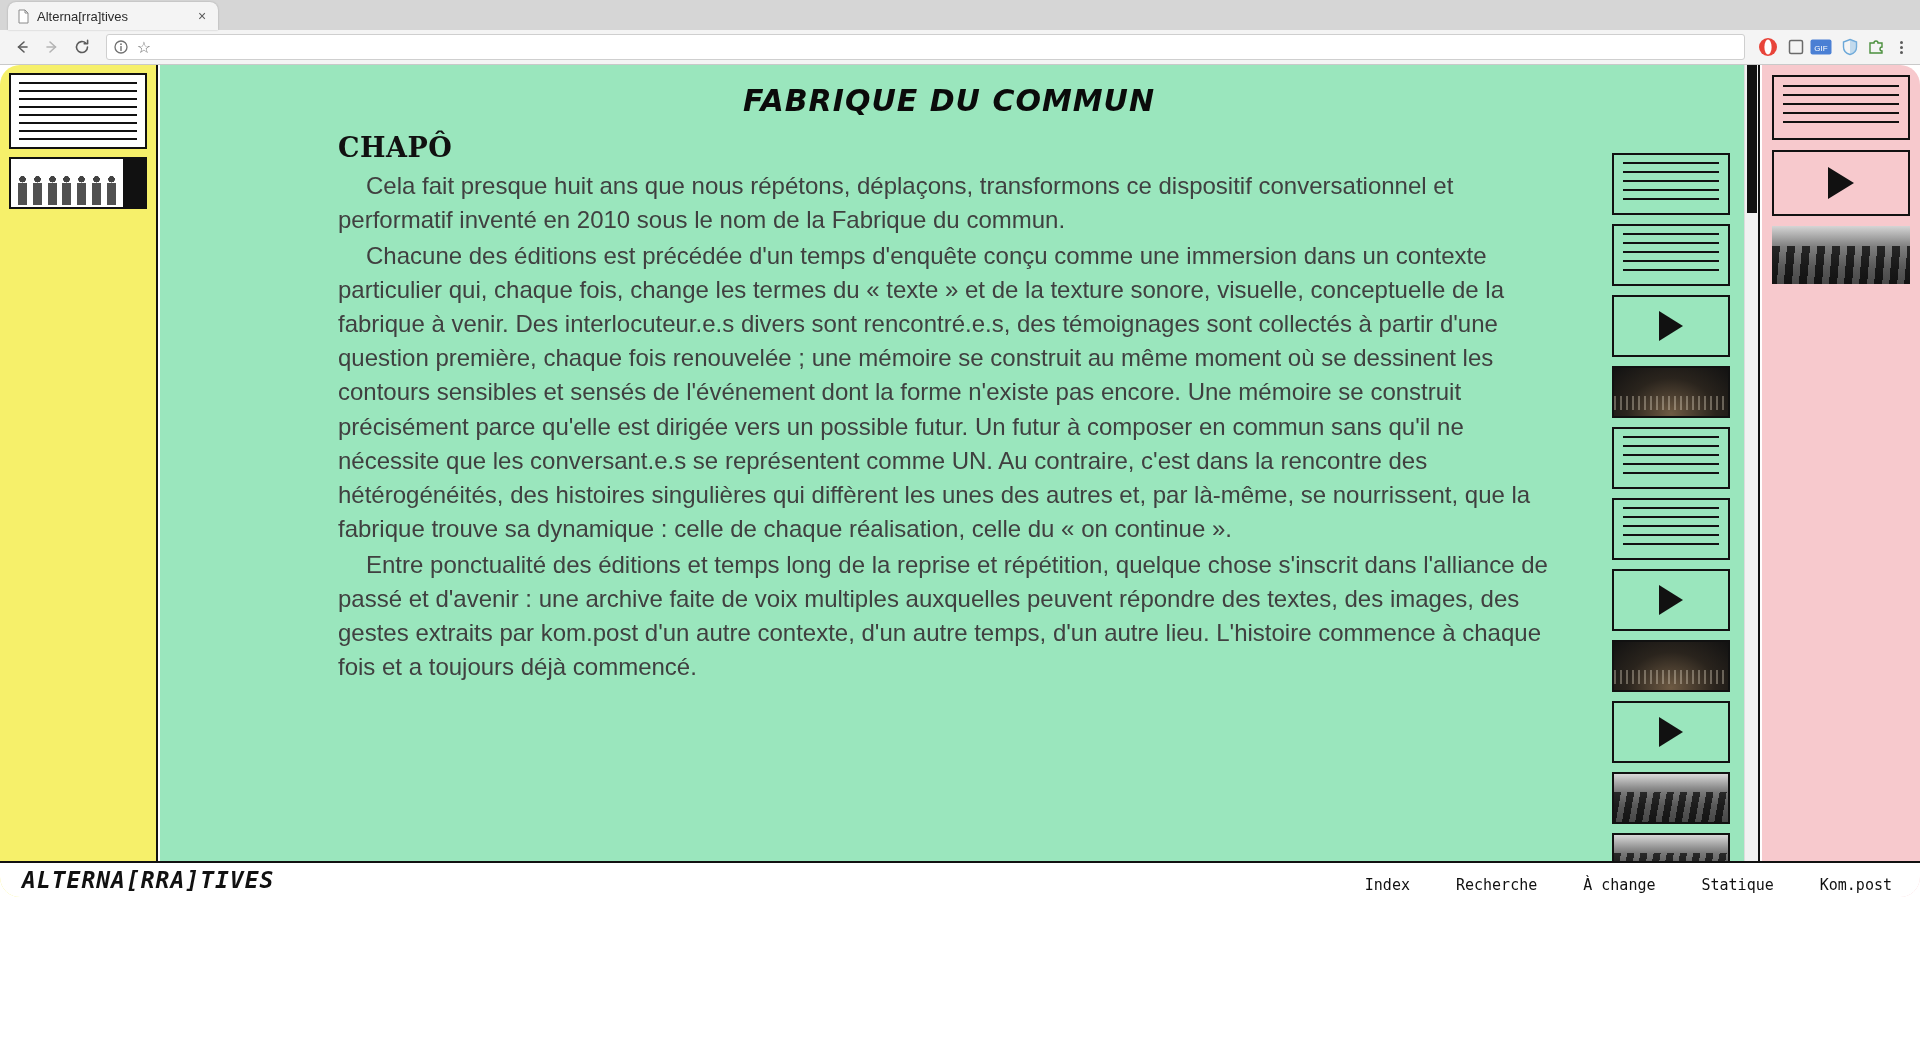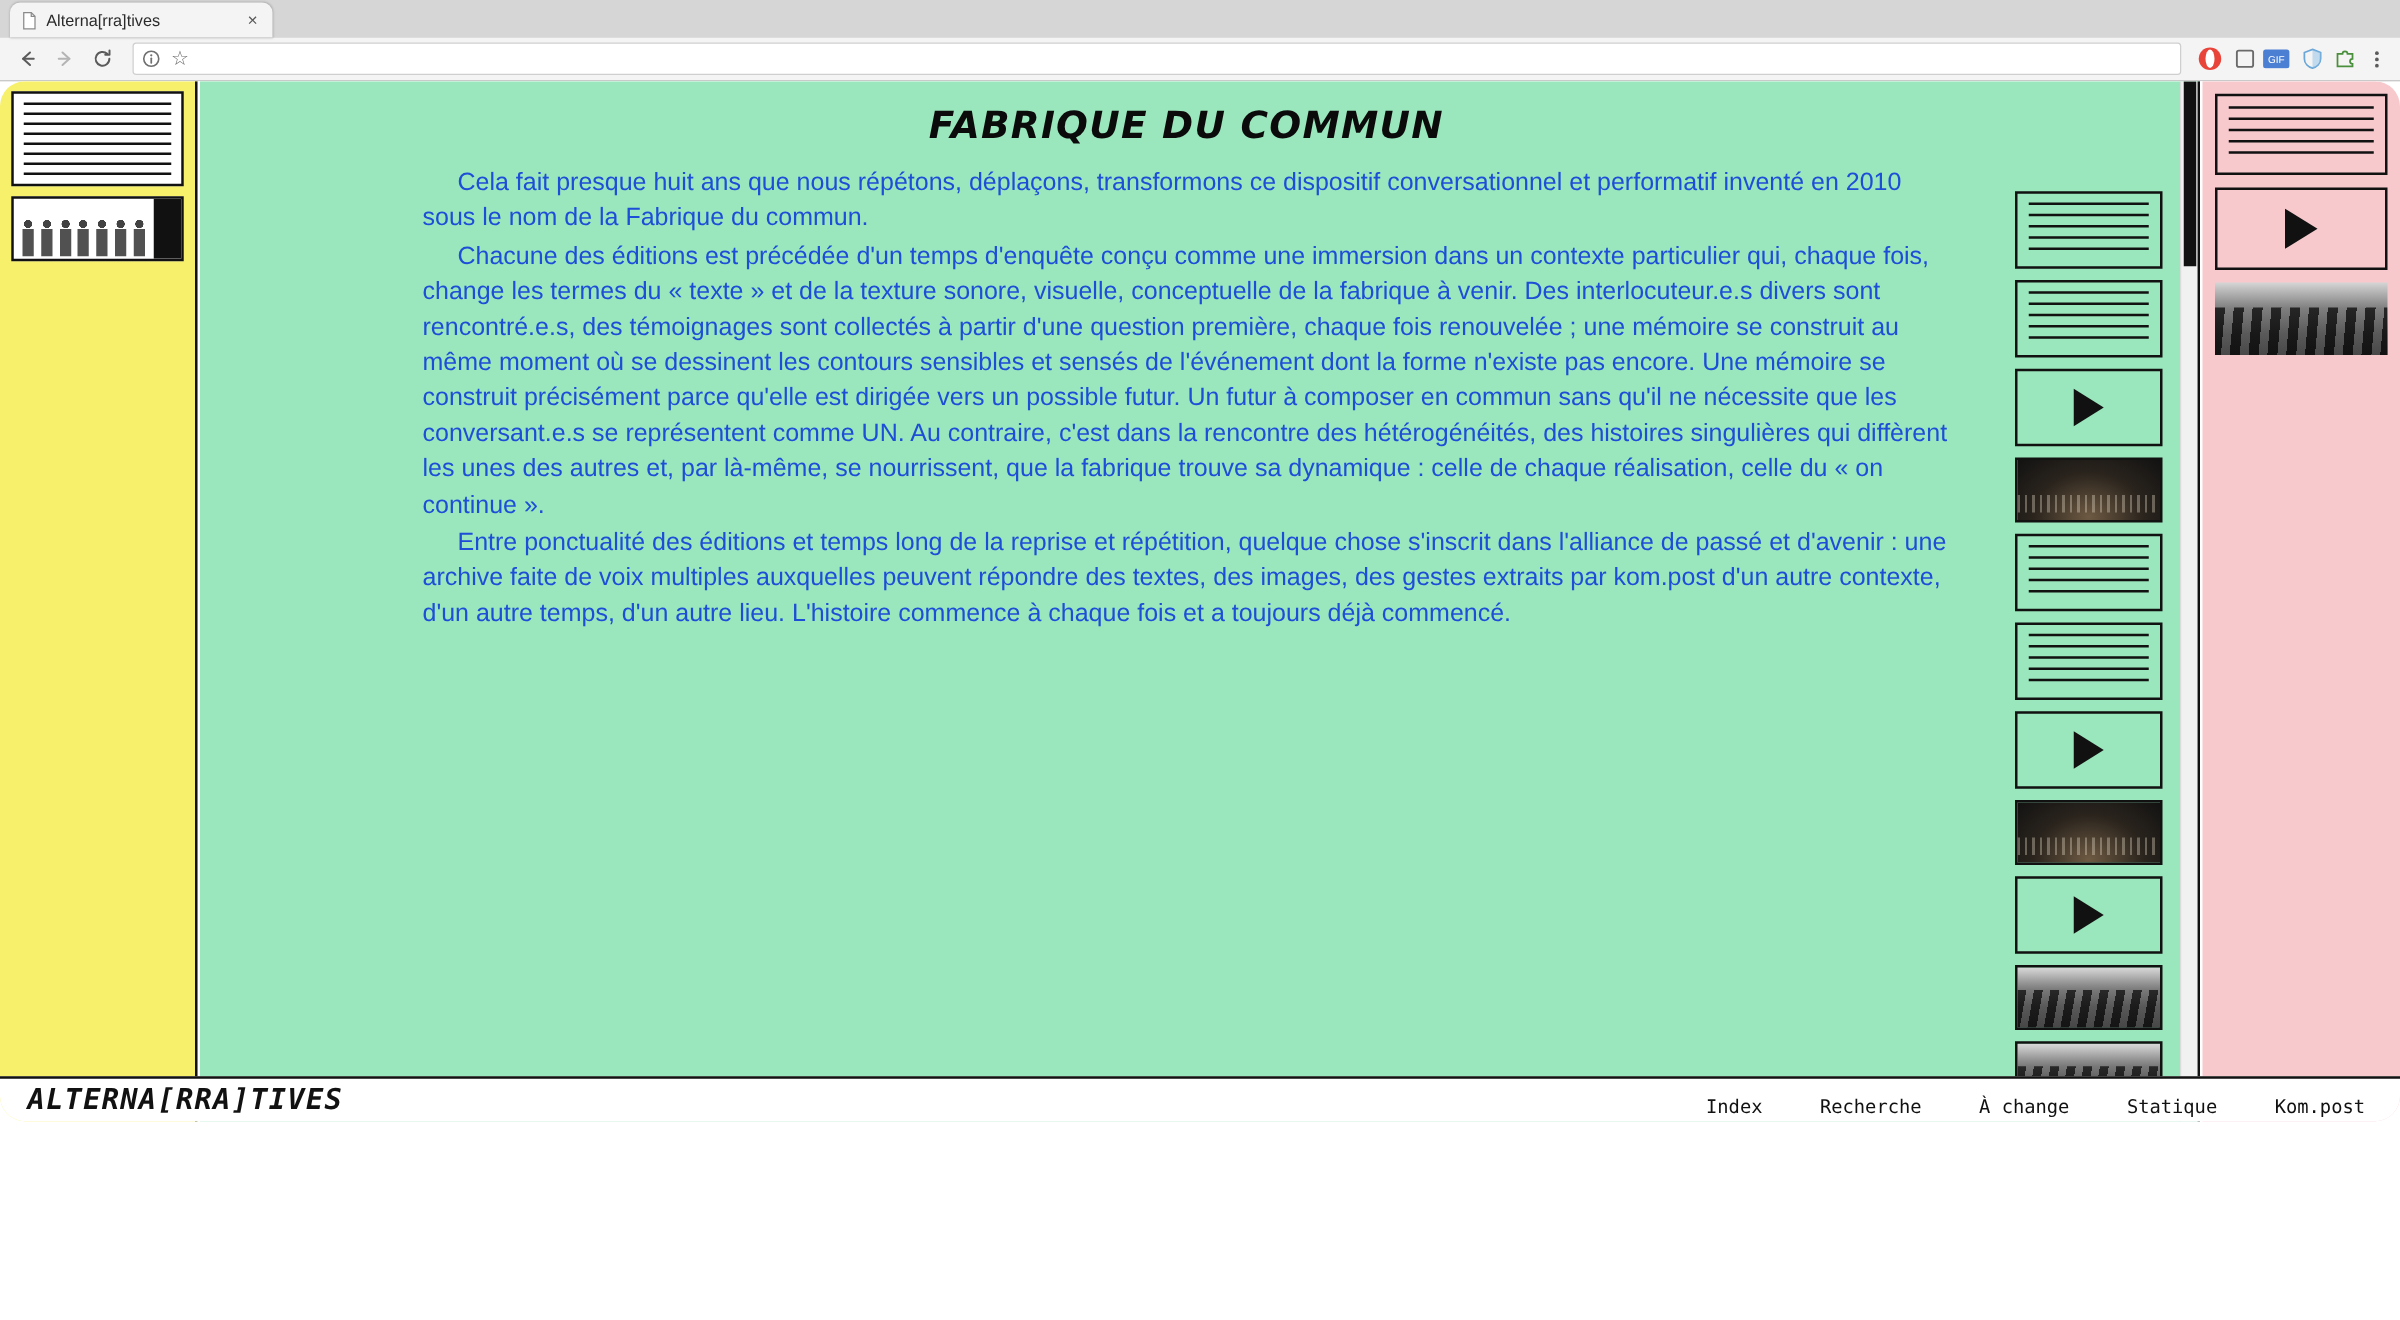--- a/index.html
+++ b/index.html
@@ -213,23 +213,23 @@
     padding-left: 0;
   }
   #chapo-heading {
     font-family: "DejaVu Serif", serif;
     font-size: 27px;
     color: #111;
     margin: 0 0 6px 0;
     letter-spacing: .5px;
   }
   #article p {
-    font-size: 20px;
+    font-size: 24px;
     line-height: 1.42;
-    color: #1d4ed8;
+    color: #404040;
     margin: 0 0 2px 0;
     text-indent: 28px;
     font-family: "Liberation Sans", sans-serif;
   }
 
   
   #media-column {
     position: absolute;
     right: 28px;
     top: 88px;
@@ -482,20 +482,21 @@
           <span></span>
       </span>
       <span class="blackbar"></span>
     </div>
   </div>
 
   <div id="content-pane">
 
     <div id="article">
       <h1 id="article-title">FABRIQUE DU COMMUN</h1>
+      <h2 id="chapo-heading">CHAPÔ</h2>
       <p>Cela fait presque huit ans que nous répétons, déplaçons, transformons ce dispositif conversationnel et performatif inventé en 2010 sous le nom de la Fabrique du commun.</p>
       <p>Chacune des éditions est précédée d'un temps d'enquête conçu comme une immersion dans un contexte particulier qui, chaque fois, change les termes du « texte » et de la texture sonore, visuelle, conceptuelle de la fabrique à venir. Des interlocuteur.e.s divers sont rencontré.e.s, des témoignages sont collectés à partir d'une question première, chaque fois renouvelée ; une mémoire se construit au même moment où se dessinent les contours sensibles et sensés de l'événement dont la forme n'existe pas encore. Une mémoire se construit précisément parce qu'elle est dirigée vers un possible futur. Un futur à composer en commun sans qu'il ne nécessite que les conversant.e.s se représentent comme UN. Au contraire, c'est dans la rencontre des hétérogénéités, des histoires singulières qui diffèrent les unes des autres et, par là-même, se nourrissent, que la fabrique trouve sa dynamique : celle de chaque réalisation, celle du « on continue ».</p>
       <p>Entre ponctualité des éditions et temps long de la reprise et répétition, quelque chose s'inscrit dans l'alliance de passé et d'avenir : une archive faite de voix multiples auxquelles peuvent répondre des textes, des images, des gestes extraits par kom.post d'un autre contexte, d'un autre temps, d'un autre lieu. L'histoire commence à chaque fois et a toujours déjà commencé.</p>
     </div>
 
     <div id="media-column">
       <div class="media-item lines">
           <i></i>
           <i></i>
           <i></i>

